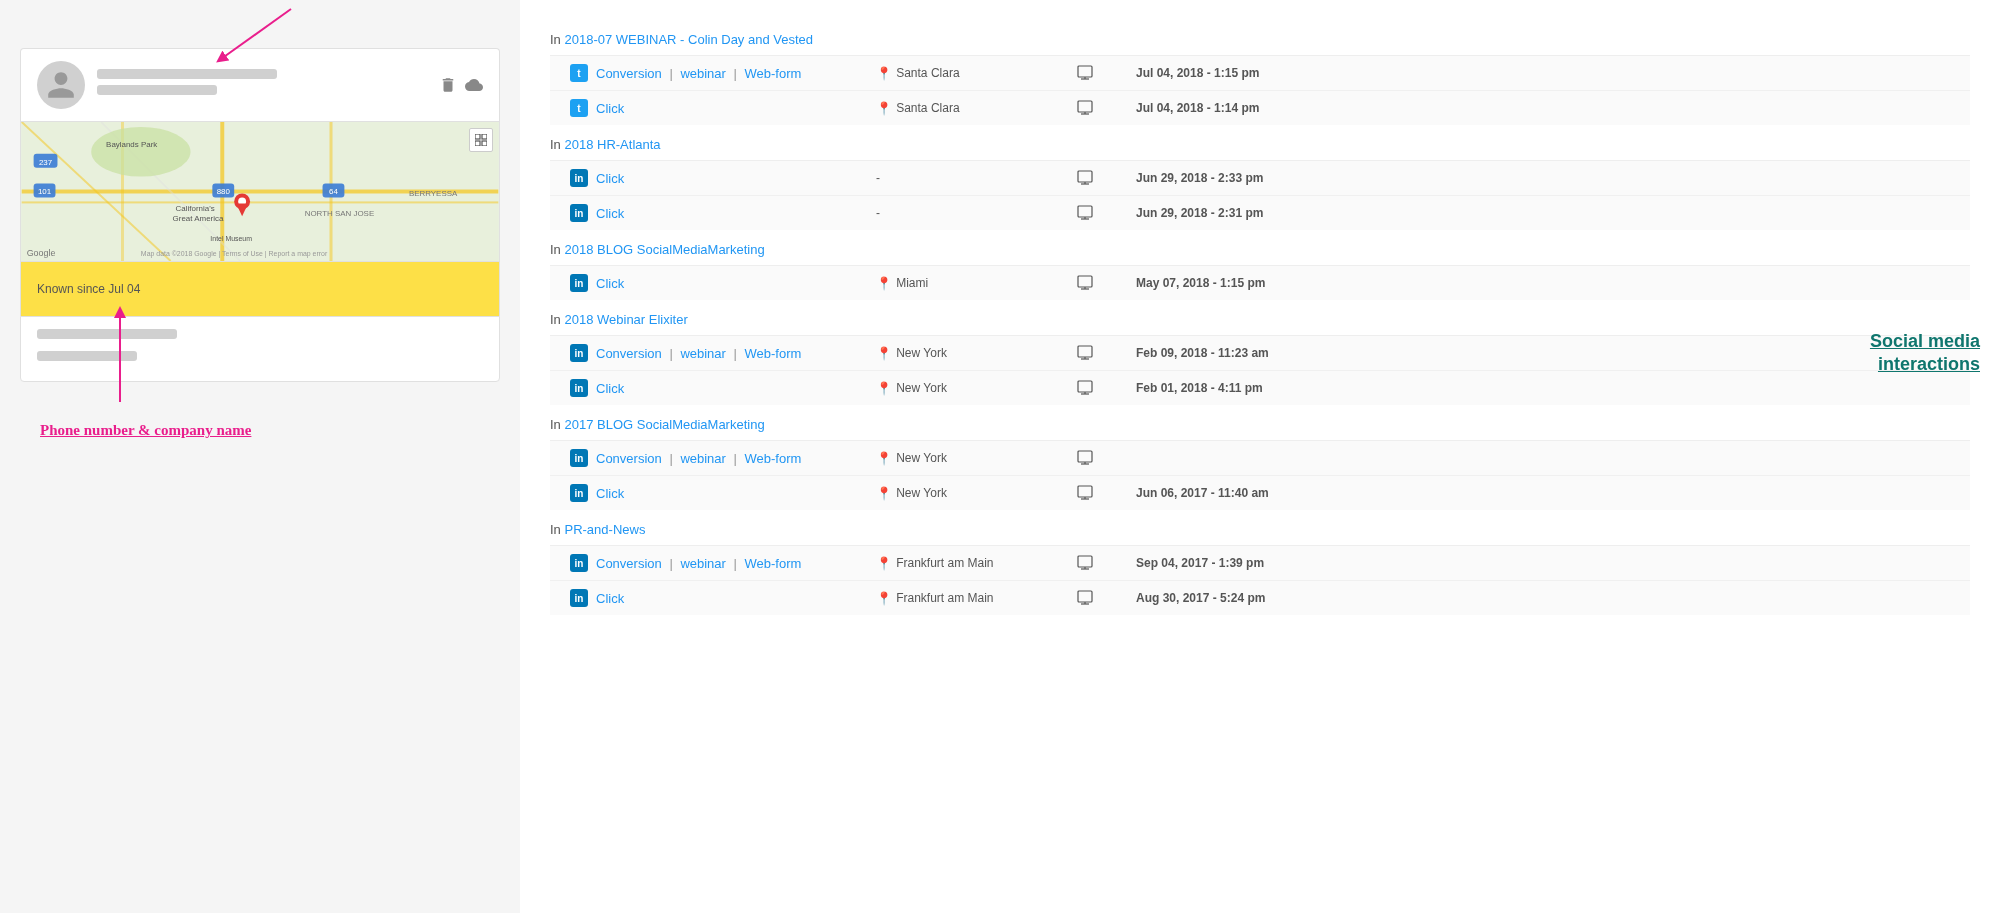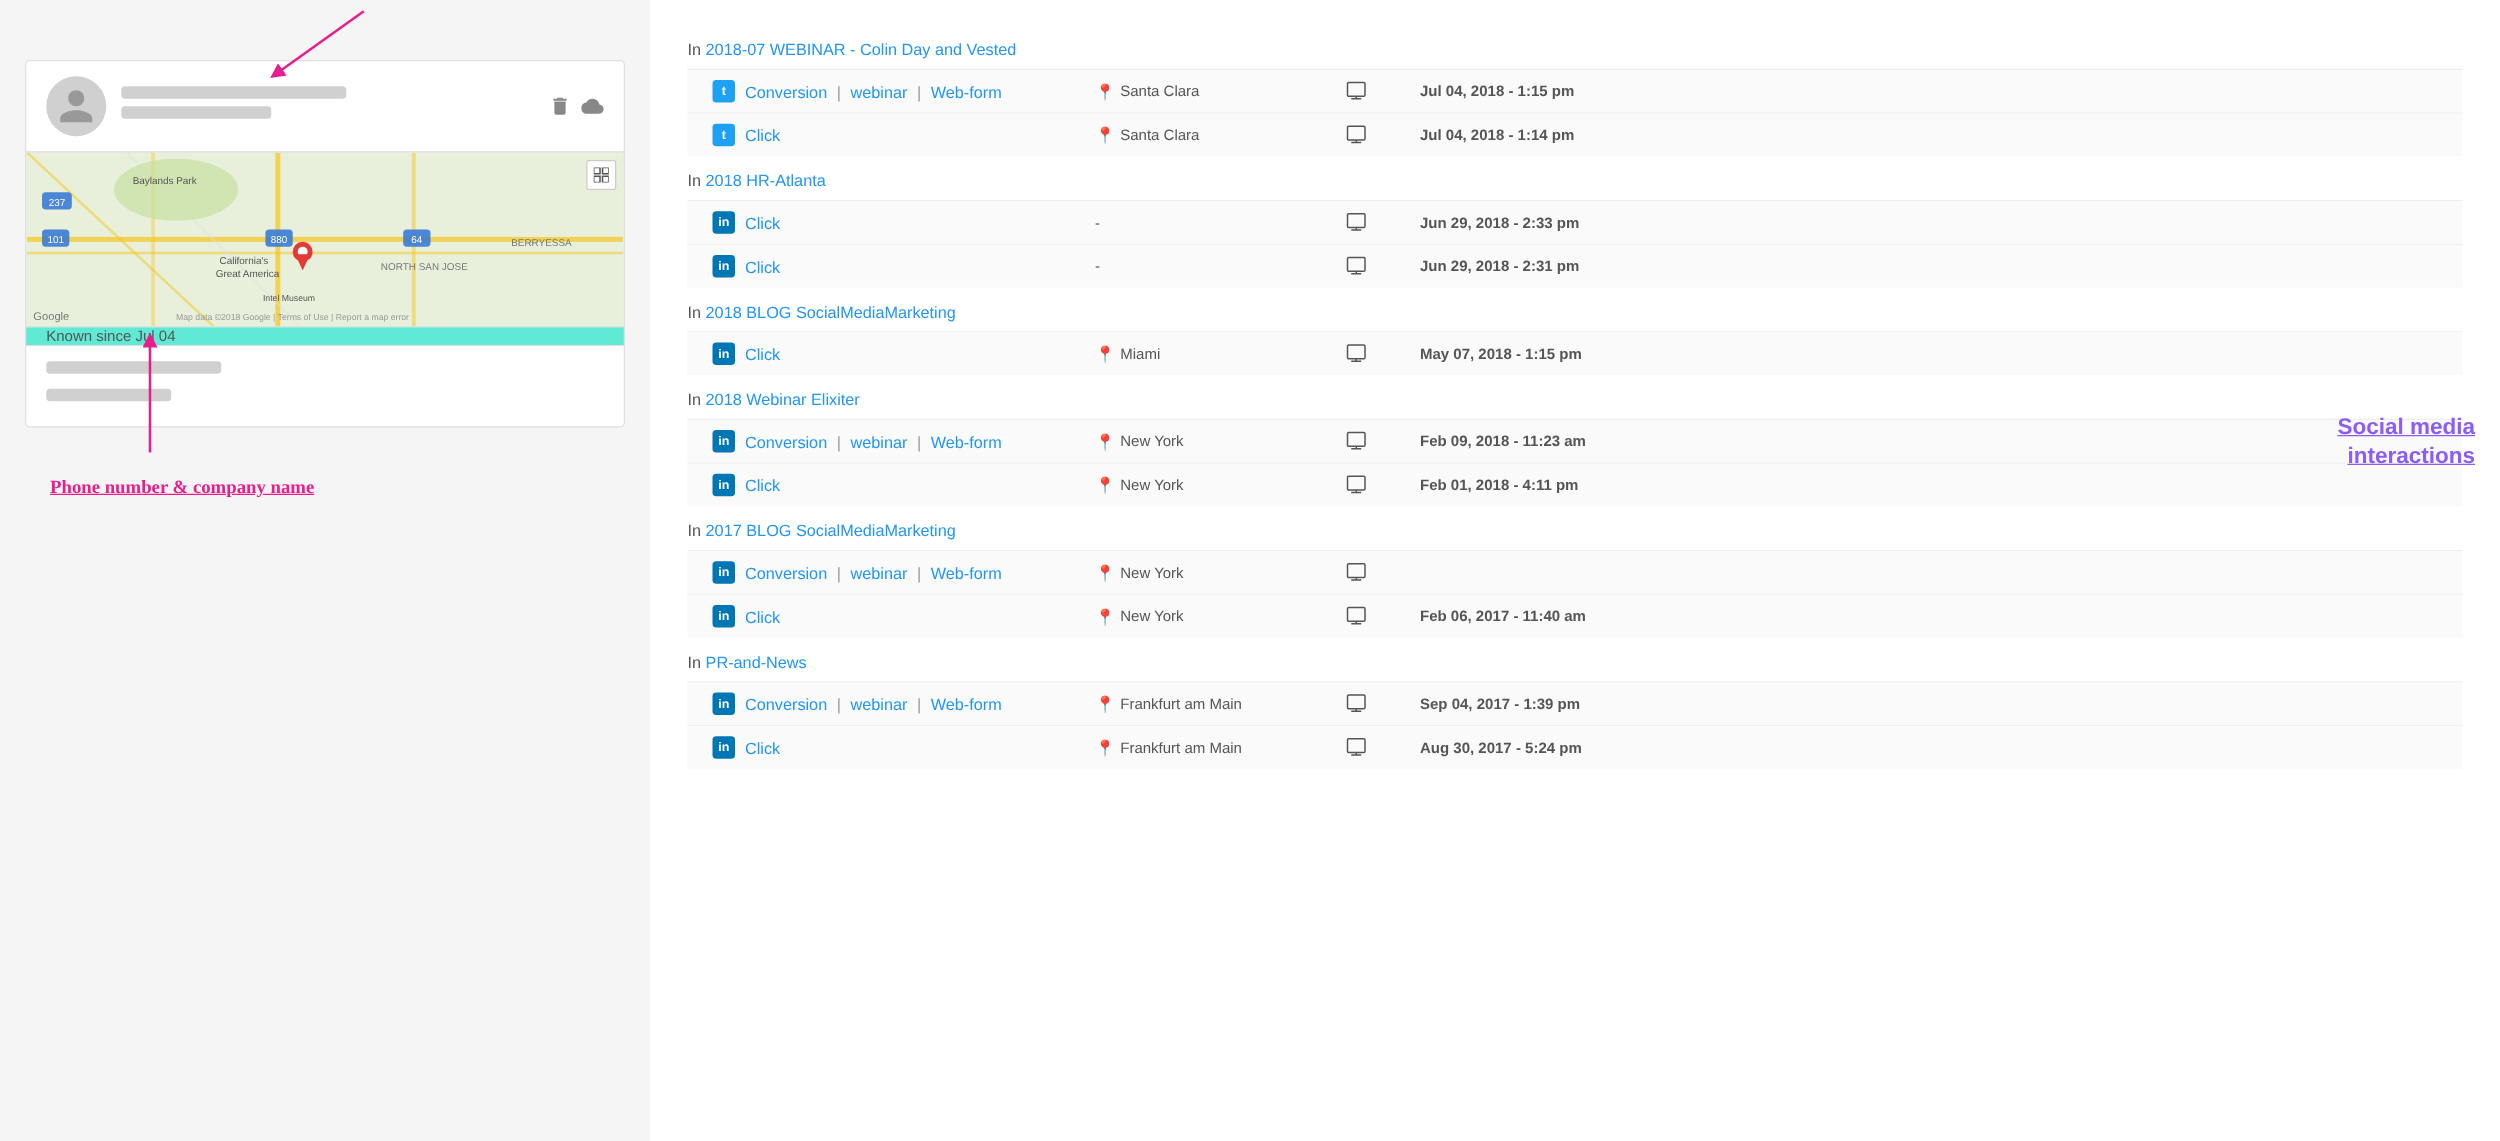--- a/index.html
+++ b/index.html
@@ -91,24 +91,24 @@
       background: #fff;
       border: 1px solid #ccc;
       border-radius: 2px;
       display: flex;
       align-items: center;
       justify-content: center;
       cursor: pointer;
     }
     
     .known-since {
-      background: #5eead4;
+      background: #fde047;
       border: 1px solid #e0e0e0;
       border-bottom: none;
-      padding: 0 16px;
+      padding: 20px 16px;
       font-size: 12px;
       color: #555;
     }
     
     .contact-details {
       background: #fff;
       border: 1px solid #e0e0e0;
       border-radius: 0 0 4px 4px;
       padding: 12px 16px;
       position: relative;
@@ -196,21 +196,21 @@
 
     
     .annotation-right {
       position: absolute;
       right: 20px;
       top: 330px;
     }
     .annotation-right-label {
       font-size: 18px;
       font-weight: bold;
-      color: #8b5cf6;
+      color: #0f766e;
       text-decoration: underline;
       text-align: right;
       line-height: 1.3;
     }
 
     
     .blurred-row {
       display: flex;
       align-items: center;
       margin-bottom: 8px;
@@ -494,21 +494,21 @@
       <div class="social-icon linkedin-icon">in</div>
       <div class="interaction-type"><a href="#">Click</a></div>
       <div class="location"><span class="location-pin">📍</span>New York</div>
       <div class="device-icon">
         <svg width="18" height="18" viewBox="0 0 18 18" fill="none" stroke="#555" stroke-width="1.2">
           <rect x="2" y="2" width="14" height="11" rx="1"></rect>
           <line x1="5" y1="15" x2="13" y2="15"></line>
           <line x1="9" y1="13" x2="9" y2="15"></line>
         </svg>
       </div>
-      <div class="timestamp">Feb 06, 2017 - 11:40 am</div>
+      <div class="timestamp">Jun 06, 2017 - 11:40 am</div>
     </div>
         </div>
         <div class="campaign-section">
           <div class="campaign-header"><span class="campaign-title">
     In <a href="#">PR-and-News</a>
   </span></div>
           <div class="interaction-row">
       <div class="social-icon linkedin-icon">in</div>
       <div class="interaction-type"><a href="#">Conversion</a><span class="separator"> | </span><a href="#">webinar</a><span class="separator"> | </span><a href="#">Web-form</a></div>
       <div class="location"><span class="location-pin">📍</span>Frankfurt am Main</div>

